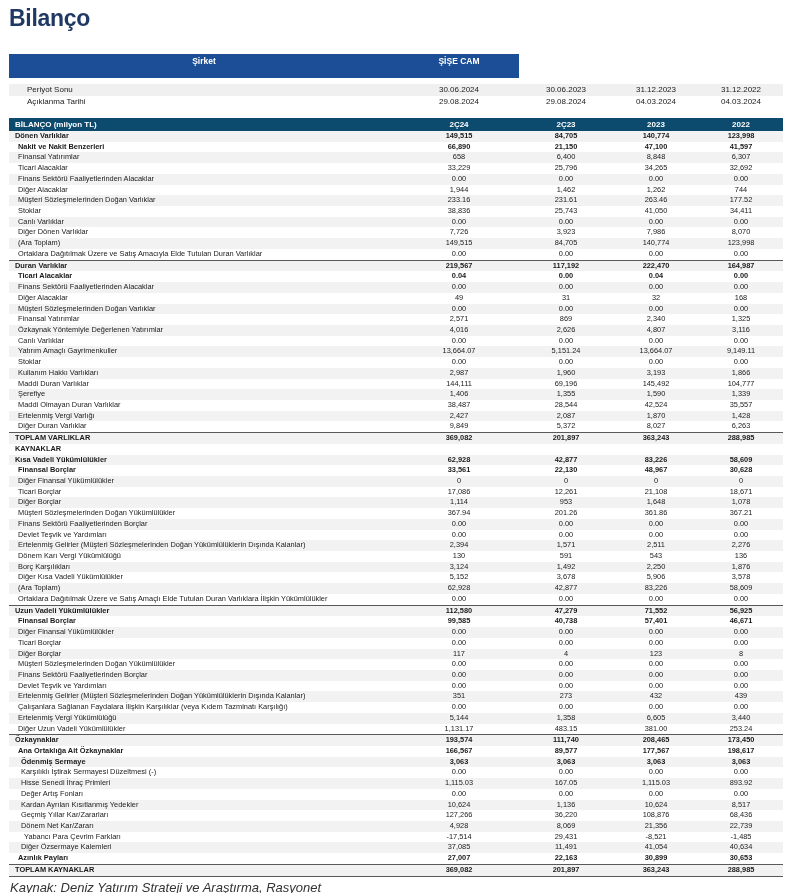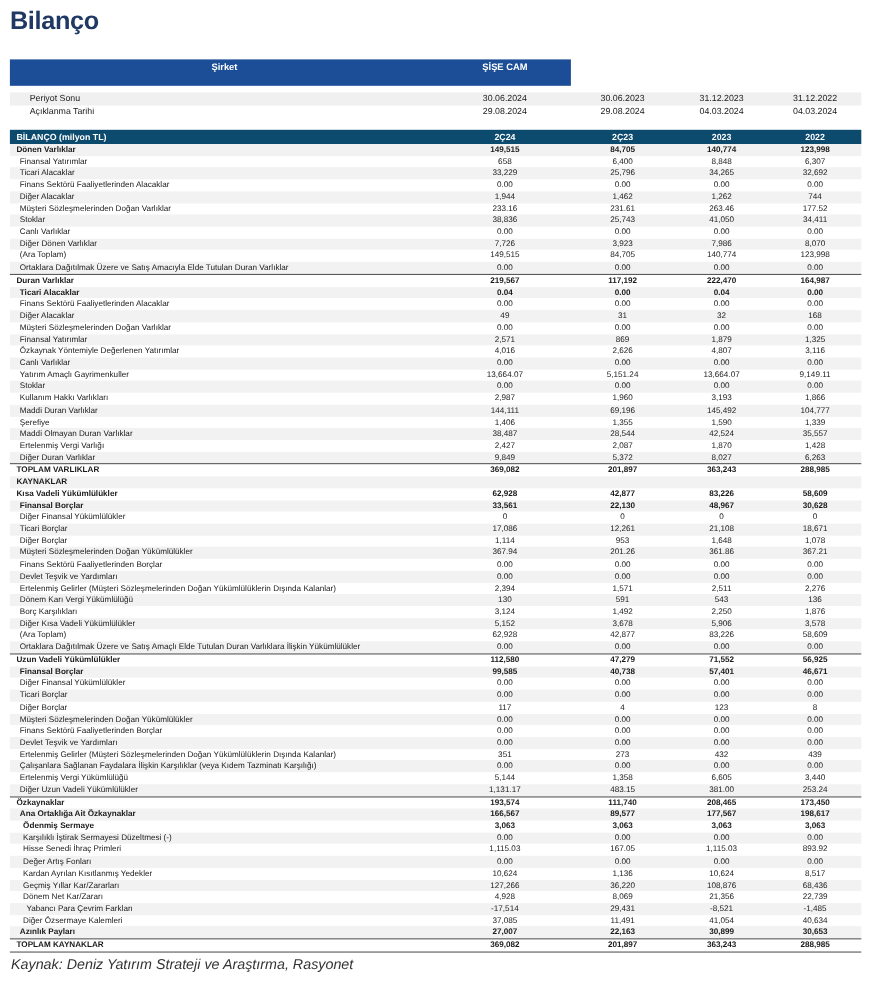--- a/index.html
+++ b/index.html
@@ -80,20 +80,27 @@
   </div>
 
   <div class="tbody">
       <div class="row grid bold">
         <div class="cell lab ind0">Dönen Varlıklar</div>
         <div class="cell val">149,515</div>
         <div class="cell val">84,705</div>
         <div class="cell val">140,774</div>
         <div class="cell val">123,998</div>
       </div>
+      <div class="row grid bold">
+        <div class="cell lab ind1">Nakit ve Nakit Benzerleri</div>
+        <div class="cell val">66,890</div>
+        <div class="cell val">21,150</div>
+        <div class="cell val">47,100</div>
+        <div class="cell val">41,597</div>
+      </div>
       <div class="row grid">
         <div class="cell lab ind1">Finansal Yatırımlar</div>
         <div class="cell val">658</div>
         <div class="cell val">6,400</div>
         <div class="cell val">8,848</div>
         <div class="cell val">6,307</div>
       </div>
       <div class="row grid">
         <div class="cell lab ind1">Ticari Alacaklar</div>
         <div class="cell val">33,229</div>
@@ -189,21 +196,21 @@
         <div class="cell lab ind1">Müşteri Sözleşmelerinden Doğan Varlıklar</div>
         <div class="cell val">0.00</div>
         <div class="cell val">0.00</div>
         <div class="cell val">0.00</div>
         <div class="cell val">0.00</div>
       </div>
       <div class="row grid">
         <div class="cell lab ind1">Finansal Yatırımlar</div>
         <div class="cell val">2,571</div>
         <div class="cell val">869</div>
-        <div class="cell val">1,879</div>
+        <div class="cell val">2,340</div>
         <div class="cell val">1,325</div>
       </div>
       <div class="row grid">
         <div class="cell lab ind1">Özkaynak Yöntemiyle Değerlenen Yatırımlar</div>
         <div class="cell val">4,016</div>
         <div class="cell val">2,626</div>
         <div class="cell val">4,807</div>
         <div class="cell val">3,116</div>
       </div>
       <div class="row grid">

